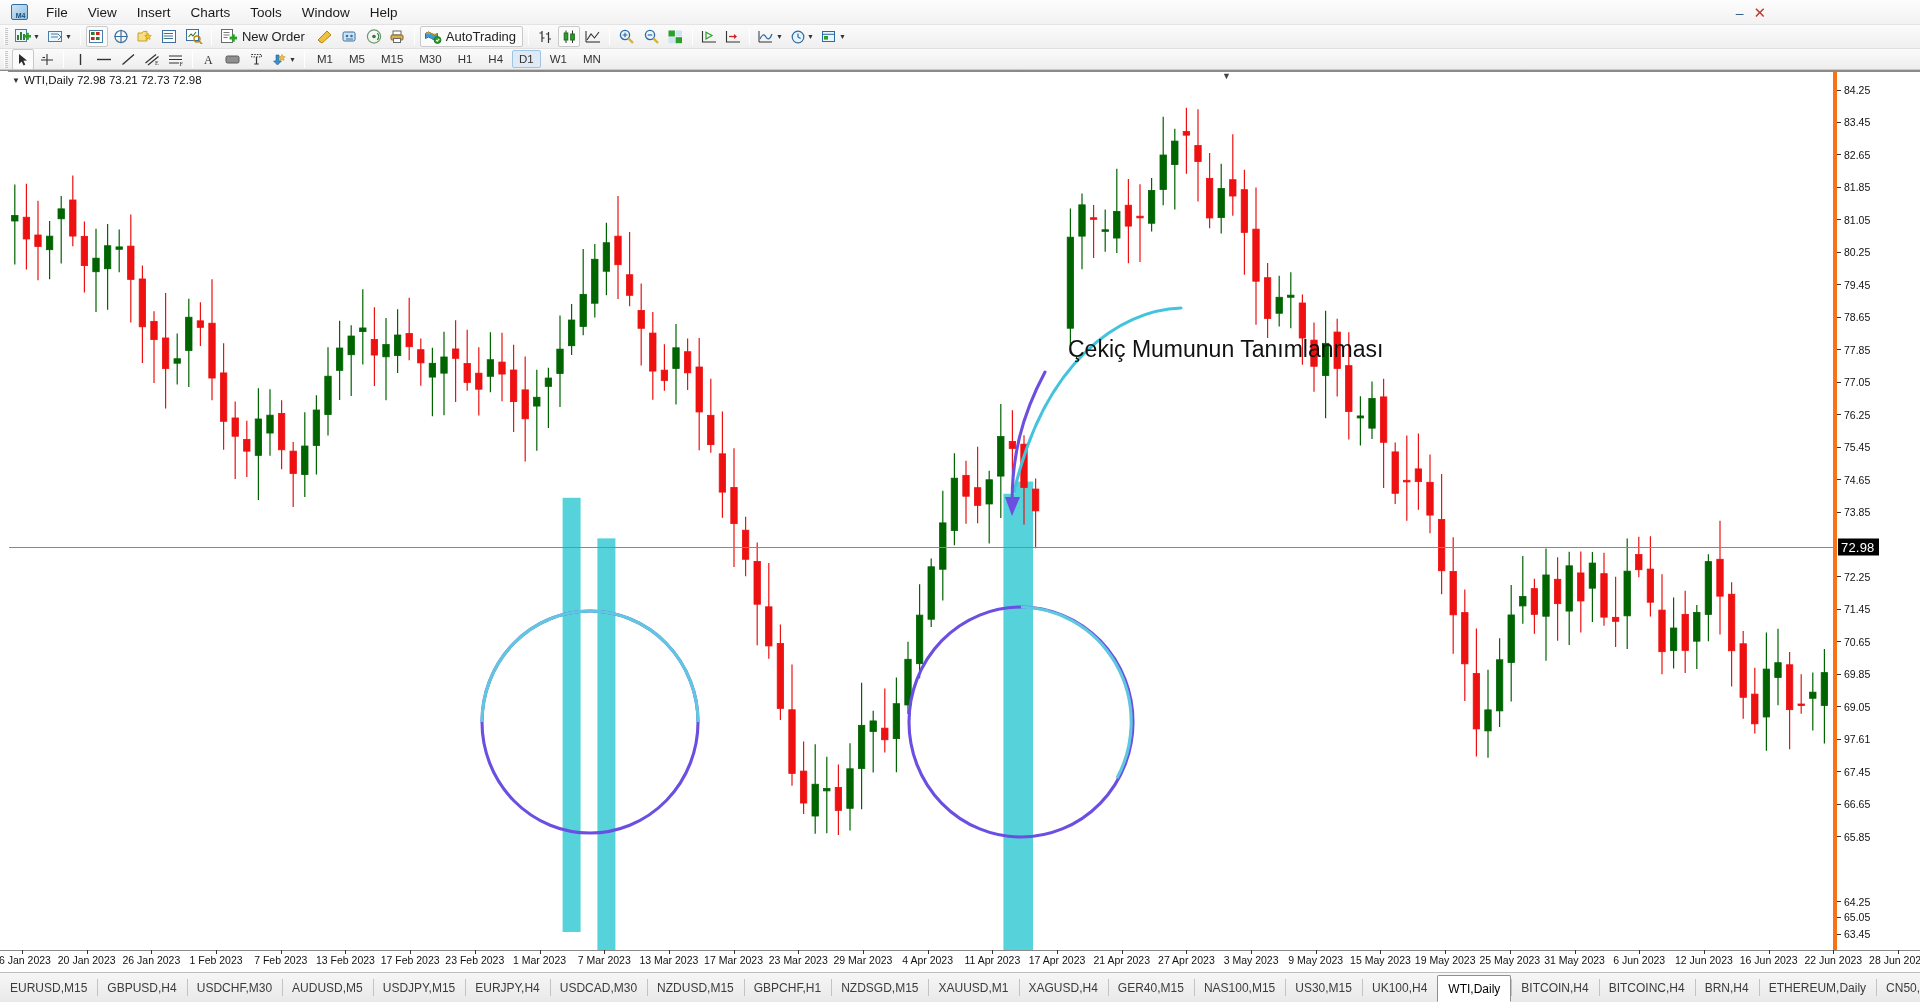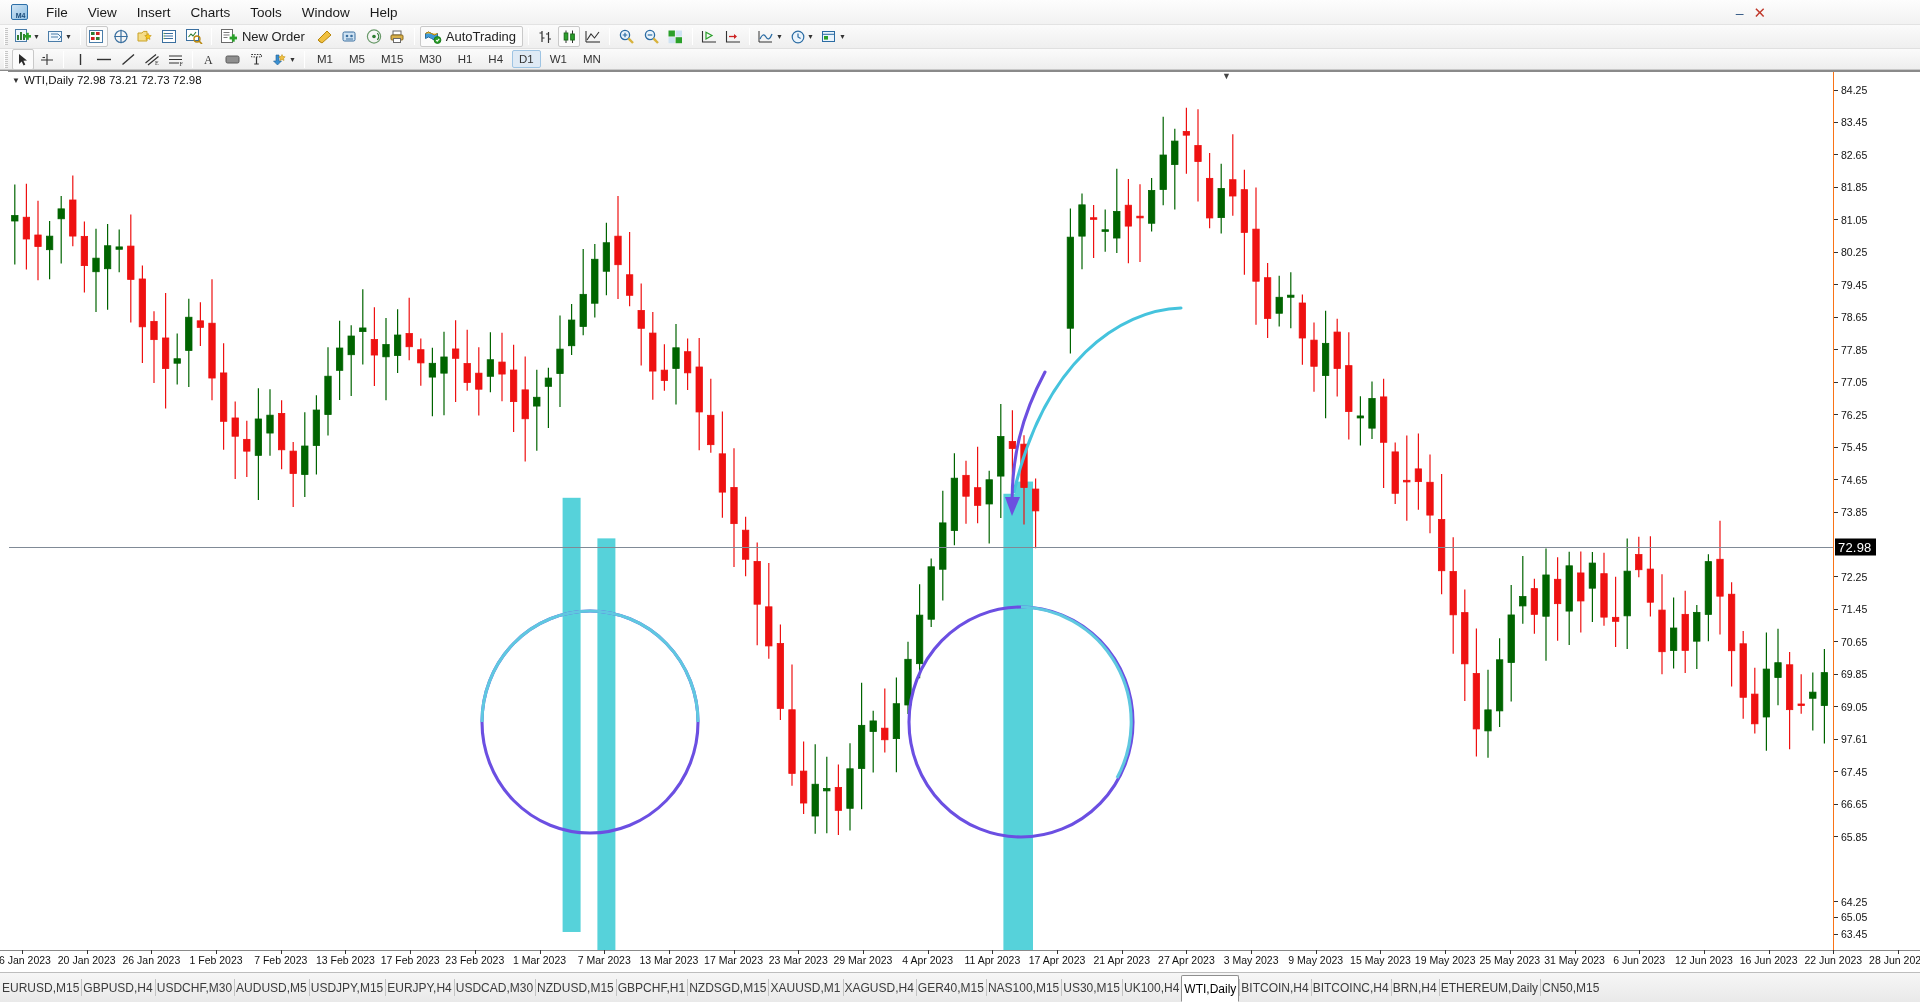--- a/index.html
+++ b/index.html
@@ -108,21 +108,21 @@
 
   .plot {
     position: absolute; left: 9px; top: 1px; width: 1824px; height: 878px;
     overflow: hidden;
   }
   #candles { position: absolute; left: 0; top: 0; }
 
   
   .price-axis {
     position: absolute; left: 1833px; top: 1px; width: 87px; height: 878px;
-    border-left: 1px solid #f97316; background: #fff;
+    border-left: 4px solid #f97316; background: #fff;
   }
   .ptick {
     position: absolute; left: 0; font-size: 10.5px; color: #111;
     display: flex; align-items: center; gap: 3px; transform: translateY(-50%);
     white-space: nowrap;
   }
   .ptick .dash { width: 4px; height: 1px; background: #333; display: inline-block; }
   .plast {
     position: absolute; left: 1px; background: #000; color: #fff;
     font-size: 13px; padding: 1px 4px 1px 3px; transform: translateY(-50%);
@@ -150,21 +150,21 @@
   }
 
   
   .tabbar {
     position: absolute; left: 0; top: 972px; width: 1920px; height: 30px;
     background: linear-gradient(#f6f6f6, #e9e9e9);
     border-top: 1px solid #bdbdbd;
     display: flex; align-items: stretch; overflow: hidden;
   }
   .ch-tab {
-    display: flex; align-items: center; padding: 0 2px; font-size: 12px;
+    display: flex; align-items: center; padding: 0 10px; font-size: 12px;
     color: #3c3c3c; cursor: default; white-space: nowrap; position: relative;
   }
   .ch-tab + .ch-tab::before {
     content: ""; position: absolute; left: 0; top: 6px; bottom: 6px;
     width: 1px; background: #c3c3c3;
   }
   .ch-tab.active {
     background: #ffffff; color: #000; border: 1px solid #8f8f8f;
     border-bottom: 1px solid #fff; margin: 2px 0 0 0; border-radius: 2px 2px 0 0;
   }
@@ -882,20 +882,21 @@
           <ellipse cx="1012" cy="650" rx="112" ry="115" fill="none" stroke="#6b4fe2" stroke-width="3.1"></ellipse>
           <path d="M 1012 535 A 112 115 0 0 1 1108 706" fill="none" stroke="#5fc8e0" stroke-width="3.1"></path>
           <path d="M 1172 236 C 1110 238 1035 290 1005 420" fill="none" stroke="#45c3dd" stroke-width="3.1" stroke-linecap="round"></path>
           <path d="M 1036 300 C 1012 345 1003 385 1003 432" fill="none" stroke="#6c4fe0" stroke-width="3.1" stroke-linecap="round"></path>
           <path d="M 996 425 L 1003 444 L 1011 425 Z" fill="#6c4fe0"></path>
         </svg>
     </div>
 
     <div class="hline" style="top: 476.302px;"></div>
 
+    <div class="anno-text">Çekiç Mumunun Tanımlanması</div>
 
     <div class="price-axis">
         <div class="ptick" style="top: 18px;">
           <span class="dash"></span>
           <span>84.25</span>
         </div>
         <div class="ptick" style="top: 50.4615px;">
           <span class="dash"></span>
           <span>83.45</span>
         </div>

